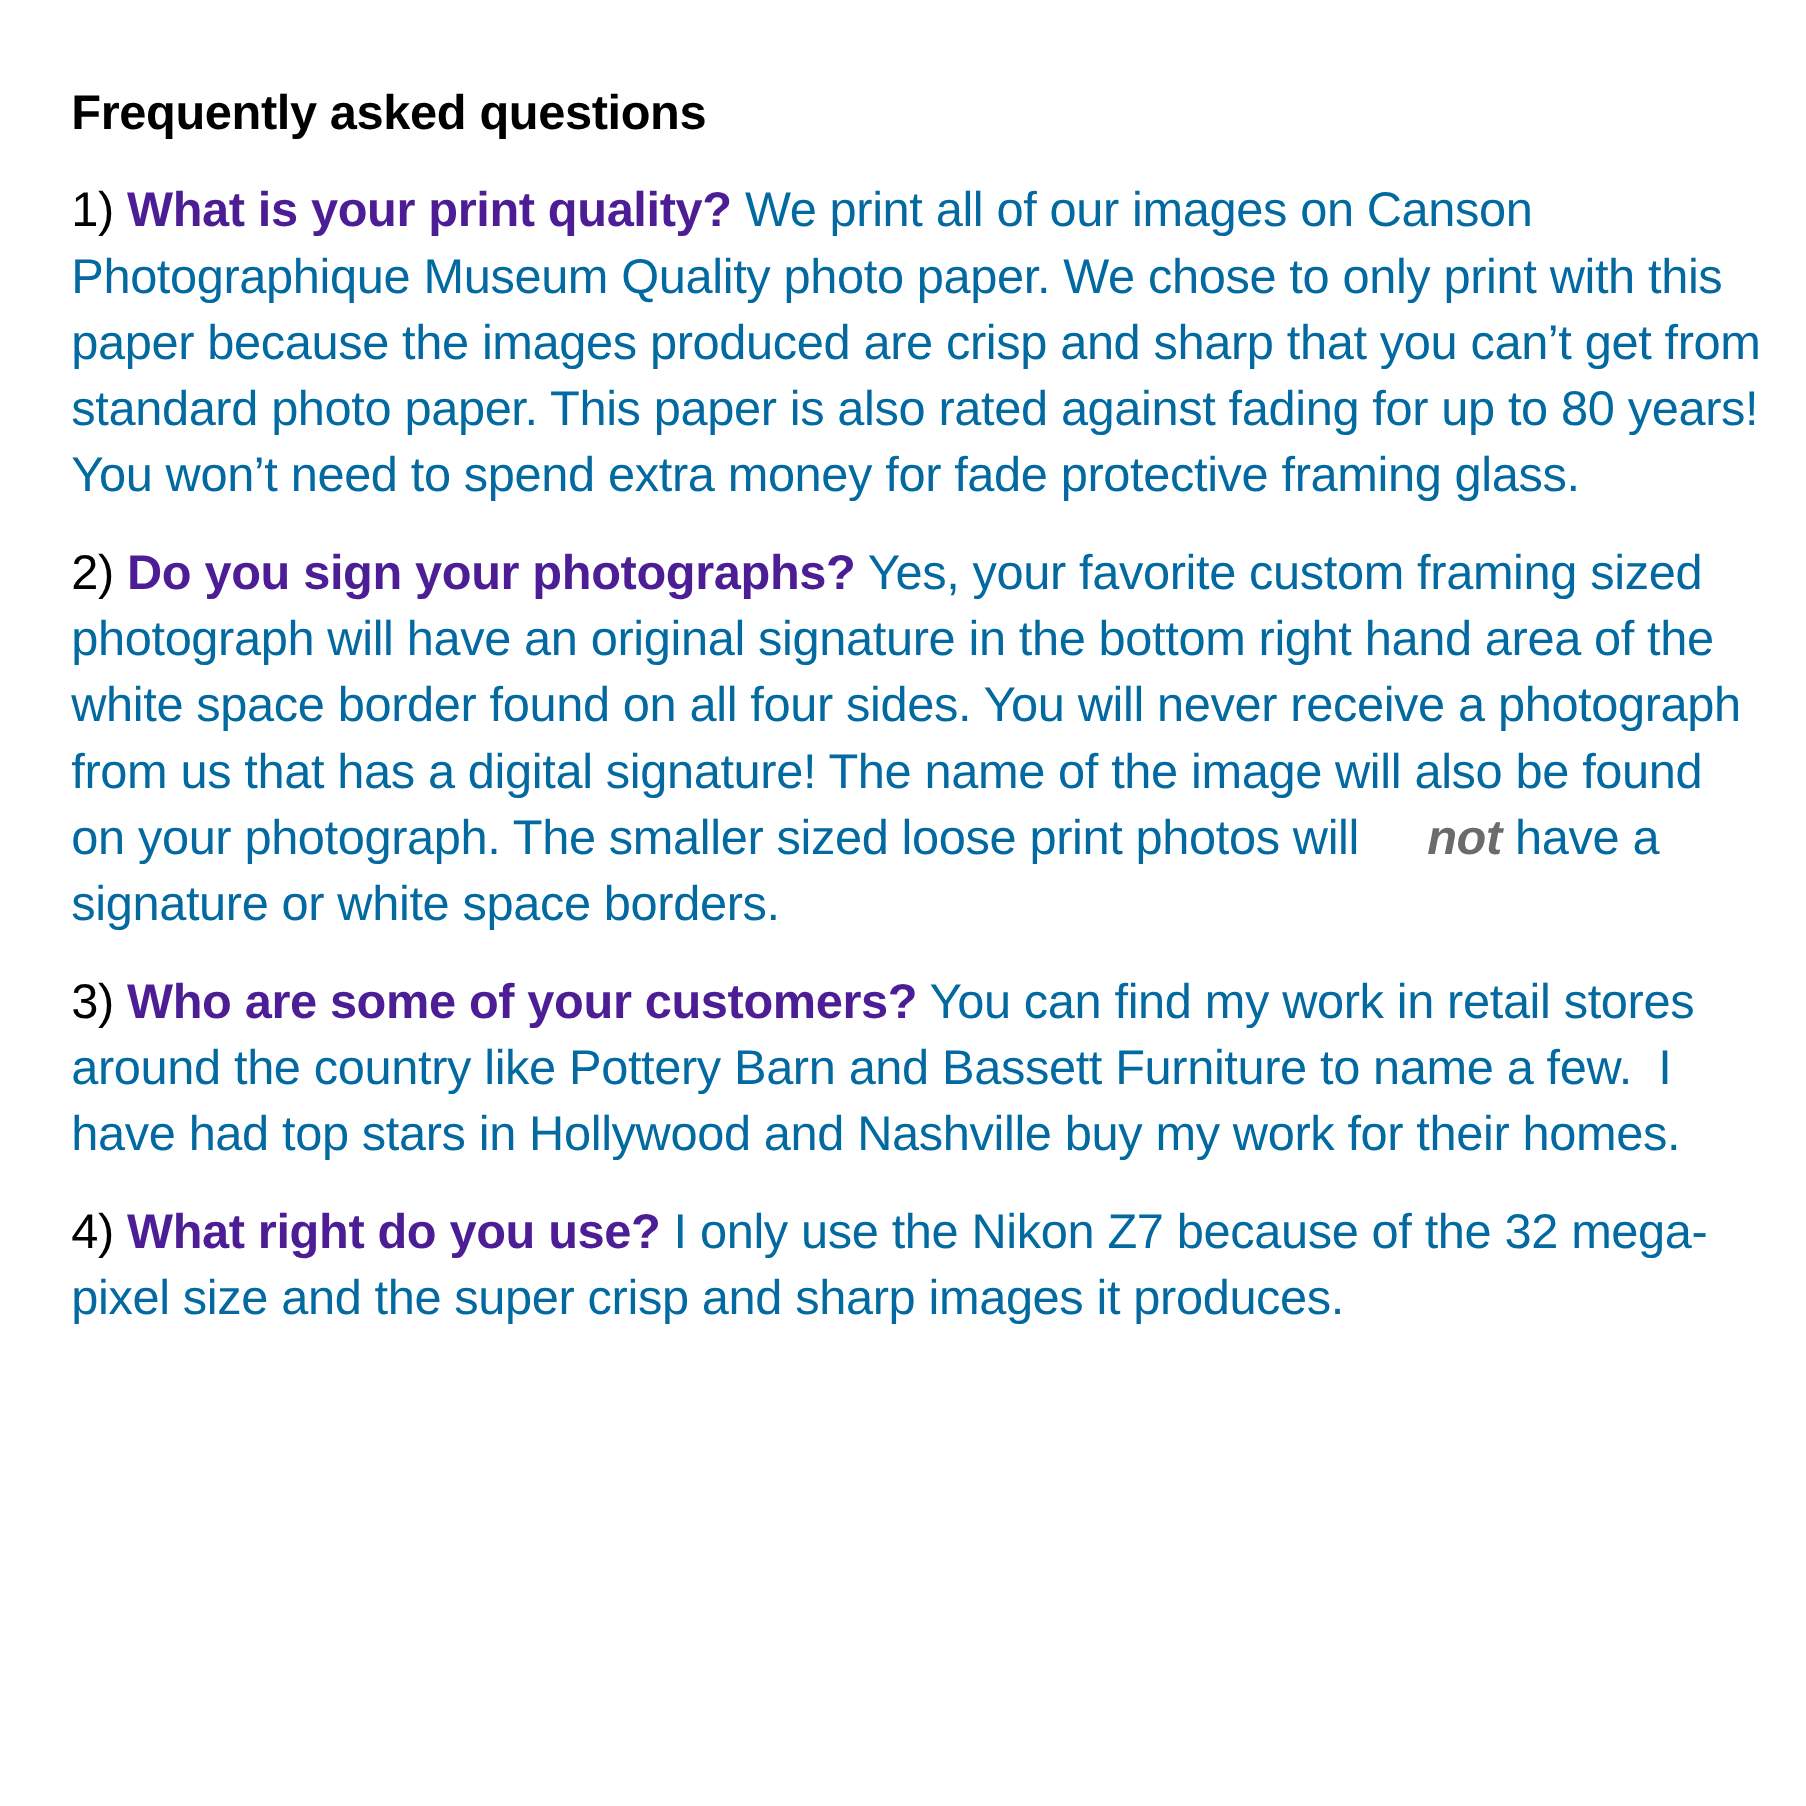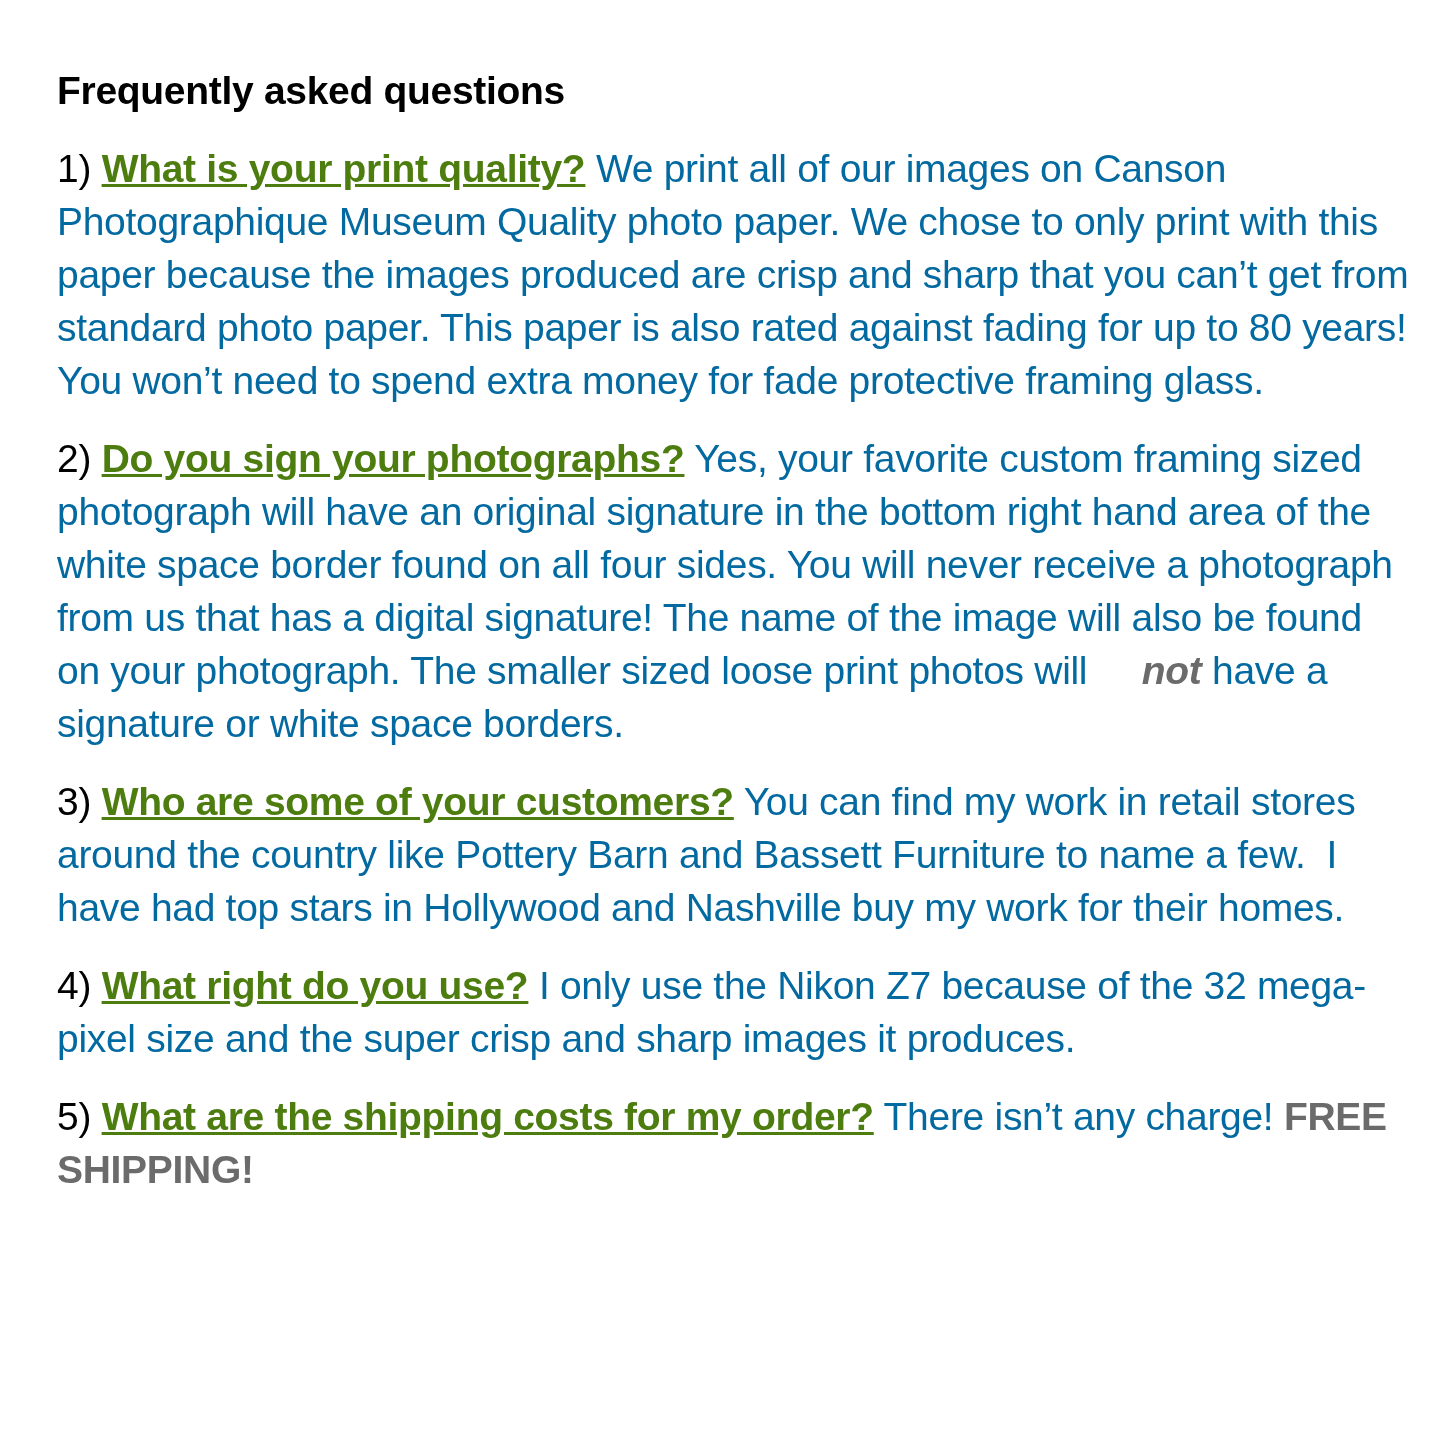--- a/index.html
+++ b/index.html
@@ -31,23 +31,22 @@
   }
   .faq-item {
     margin: 0 0 25px 0;
     white-space: pre-wrap;
   }
   .q-num {
     color: #000000;
     font-weight: normal;
   }
   .q-text {
-    color: #4d7c0f;
+    color: #4c1d95;
     font-weight: bold;
-    text-decoration: underline;
   }
   .run-normal {
     color: #0369a1;
     font-weight: normal;
     font-style: normal;
   }
   .run-bold-italic {
     color: #6b6b6b;
     font-weight: bold;
     font-style: italic;
@@ -62,15 +61,14 @@
 </head>
 <body>
 
 <div class="doc">
   <p class="doc-title">Frequently asked questions</p>
   <div id="faq-list">
       <p class="faq-item"><span class="q-num">1) </span><span class="q-text">What is your print quality?</span><span class="run-normal"> We print all of our images on Canson Photographique Museum Quality photo paper. We chose to only print with this paper because the images produced are crisp and sharp that you can’t get from standard photo paper. This paper is also rated against fading for up to 80 years! You won’t need to spend extra money for fade protective framing glass.</span></p>
       <p class="faq-item"><span class="q-num">2) </span><span class="q-text">Do you sign your photographs?</span><span class="run-normal"> Yes, your favorite custom framing sized photograph will have an original signature in the bottom right hand area of the white space border found on all four sides. You will never receive a photograph from us that has a digital signature! The name of the image will also be found on your photograph. The smaller sized loose print photos will </span><span class="run-bold-italic">not</span><span class="run-normal"> have a signature or white space borders.</span></p>
       <p class="faq-item"><span class="q-num">3) </span><span class="q-text">Who are some of your customers?</span><span class="run-normal"> You can find my work in retail stores around the country like Pottery Barn and Bassett Furniture to name a few.  I have had top stars in Hollywood and Nashville buy my work for their homes.</span></p>
       <p class="faq-item"><span class="q-num">4) </span><span class="q-text">What right do you use?</span><span class="run-normal"> I only use the Nikon Z7 because of the 32 mega-pixel size and the super crisp and sharp images it produces.</span></p>
-      <p class="faq-item"><span class="q-num">5) </span><span class="q-text">What are the shipping costs for my order?</span><span class="run-normal"> There isn’t any charge! </span><span class="run-bold">FREE SHIPPING!</span></p>
     </div>
 </div>
 
 </body></html>

